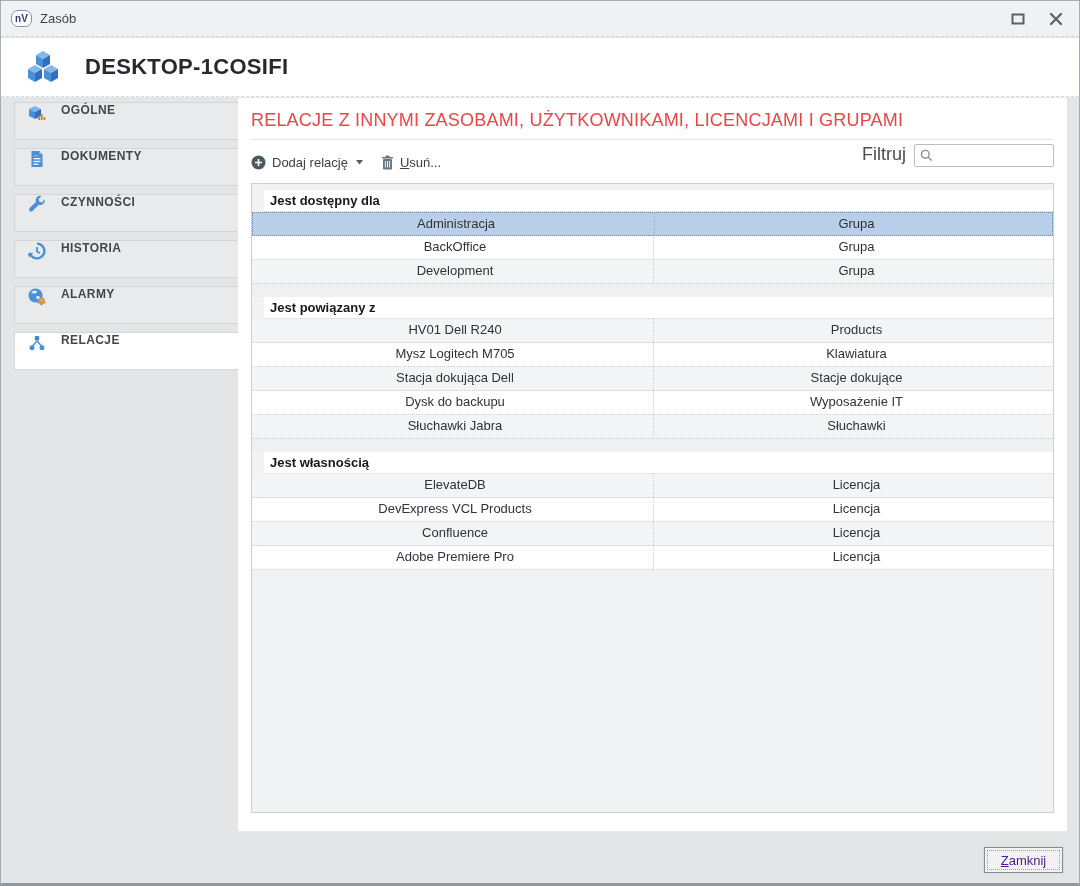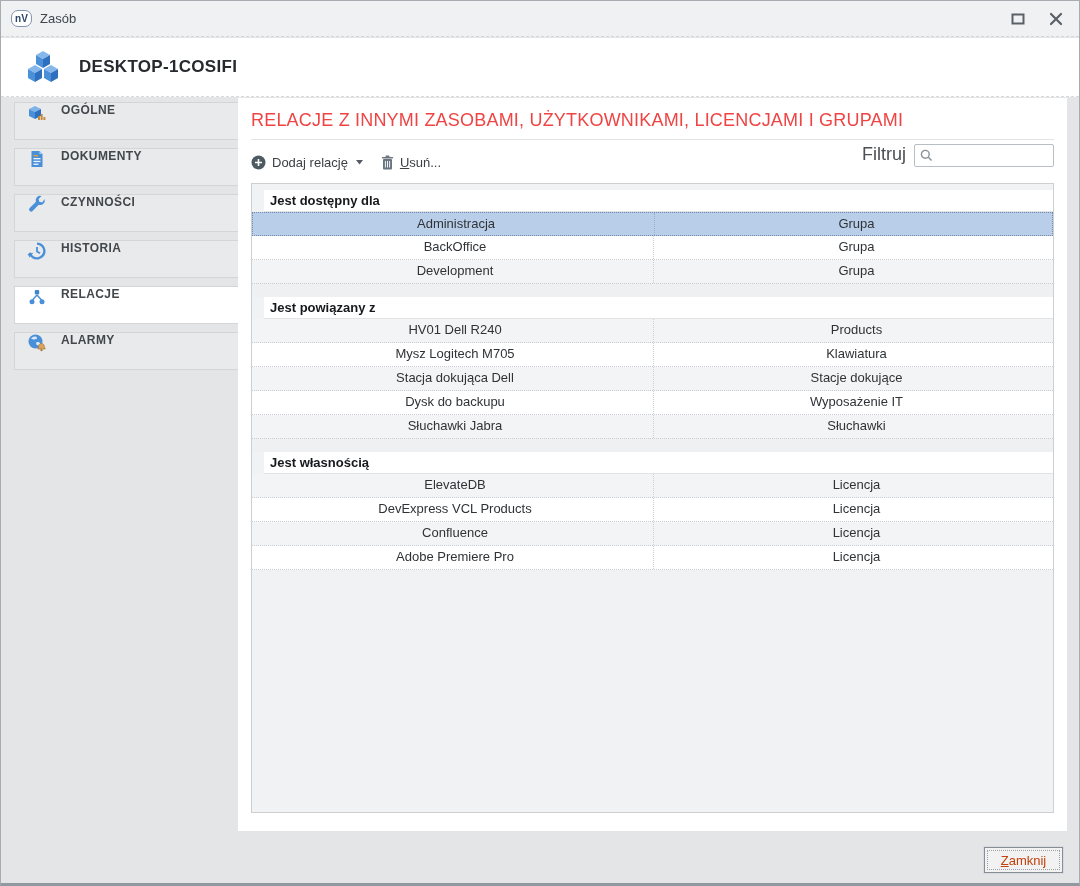--- a/index.html
+++ b/index.html
@@ -17,21 +17,21 @@
   .app-badge{margin-left:10px;width:21px;height:17px;border:1px solid #8193ad;border-radius:7px;
     background:#fff;color:#2e4468;font-size:10px;font-weight:bold;
     display:flex;align-items:center;justify-content:center;line-height:1;}
   .win-title{margin-left:8px;font-size:13px;color:#3f454c;}
   .win-controls{margin-left:auto;display:flex;align-items:center;gap:20px;padding-right:14px;}
   .win-btn{width:18px;height:18px;display:flex;align-items:center;justify-content:center;cursor:default;}
   
   .header{position:absolute;top:37px;left:0;right:0;height:59px;background:#fff;
     border-bottom:1px dashed #d8dadd;display:flex;align-items:center;}
   .header .cubes{margin-left:22px;width:40px;height:40px;}
-  .header .htitle{margin-left:16px;font-size:17px;font-weight:bold;color:#26292e;letter-spacing:.3px;}
+  .header .htitle{margin-left:22px;font-size:22px;font-weight:bold;color:#26292e;letter-spacing:.3px;}
   
   .tabs{position:absolute;left:13px;top:101px;width:224px;}
   .tab{height:38px;margin-bottom:8px;display:flex;align-items:flex-start;
     background:#e9eaeb;border:1px solid #d3d5d7;border-right:none;
     padding-left:12px;cursor:default;}
   .tab.active{background:#ffffff;width:225px;}
   .ticon{width:20px;height:20px;flex:0 0 20px;display:flex;align-items:center;justify-content:center;}
   .tlabel{margin-left:14px;font-size:12px;font-weight:bold;color:#42474c;letter-spacing:.4px;}
   
   .panel{position:absolute;left:237px;top:97px;width:829px;height:733px;background:#fff;}
@@ -60,21 +60,21 @@
   .row.r-shade{background:#f3f4f5;}
   .row .c1{flex:0 0 402px;padding-left:5px;border-right:1px dotted #ccd0d3;overflow:hidden;white-space:nowrap;}
   .row .c2{flex:1;padding-left:6px;overflow:hidden;white-space:nowrap;}
   .row.sel{background:#b9cfe9;border:1px dotted #7088ab;line-height:21px;}
   .row.sel .c1{border-right:1px dotted #9db1cc;}
   .ggap{height:13px;background:#eff0f2;}
   
   .footer{position:absolute;left:0;right:0;bottom:0;height:52px;background:#e4e5e6;}
   .close-btn{position:absolute;right:16px;top:16px;width:79px;height:26px;
     background:#f2f2f2;border:1px solid #868d94;box-shadow:0 0 0 1px #d8dbde;
-    font-size:13px;color:#c2410c;font-family:"Liberation Sans",sans-serif;
+    font-size:13px;color:#4c1d95;font-family:"Liberation Sans",sans-serif;
     outline:1px dotted #9aa0a6;outline-offset:-4px;cursor:default;}
 </style>
 </head>
 <body>
 
 <div class="window">
 
   <div class="titlebar">
     <div class="app-badge">nV</div>
     <div class="win-title">Zasób</div>
@@ -148,42 +148,42 @@
     <div class="tab">
       <span class="ticon">
         <svg width="20" height="20" viewBox="0 0 20 20">
           <path d="M10 2.6a7.4 7.4 0 1 1-7.2 9.1" fill="none" stroke="#4a90d9" stroke-width="2.4"></path>
           <polygon points="0.6,12.9 6.4,11.7 2.6,16.4" fill="#4a90d9"></polygon>
           <path d="M10 6v4.4l3 1.8" fill="none" stroke="#4a90d9" stroke-width="1.8"></path>
         </svg>
       </span>
       <span class="tlabel">HISTORIA</span>
     </div>
-    <div class="tab active">
-      <span class="ticon">
-        <svg width="20" height="20" viewBox="0 0 20 20">
-          <path d="M10 7v-1M10 8L5.5 13M10 8l4.5 5" stroke="#4a90d9" stroke-width="1.5" fill="none"></path>
-          <rect x="7.8" y="3" width="4.4" height="4.4" rx="1" fill="#3f86d2"></rect>
-          <circle cx="5" cy="14.8" r="2.5" fill="#4a90d9"></circle>
-          <circle cx="15" cy="14.8" r="2.5" fill="#4a90d9"></circle>
-        </svg>
-      </span>
-      <span class="tlabel">RELACJE</span>
-    </div>
     <div class="tab">
       <span class="ticon">
         <svg width="20" height="20" viewBox="0 0 20 20">
           <circle cx="8.5" cy="8.5" r="7" fill="#4a90d9"></circle>
           <path d="M4 5.5c1.5-2 4-2.6 5.5-1.6 1.2.8.3 2.1-1 2.4-1.6.4-3 .3-4.5-.8z" fill="#d9e8f8"></path>
           <path d="M9.5 9c1.8-.4 3.5.3 3.8 1.7.2 1.2-1.2 2-2.6 1.6-1.2-.3-2-1.2-1.2-3.3z" fill="#d9e8f8"></path>
           <path d="M14.5 10.5c-1.9 0-2.9 1.4-2.9 3.2l-.8 2.3h7.4l-.8-2.3c0-1.8-1-3.2-2.9-3.2z" fill="#dba25c" stroke="#a8763a" stroke-width="0.7"></path>
           <circle cx="14.5" cy="17.2" r="1.1" fill="#a8763a"></circle>
         </svg>
       </span>
       <span class="tlabel">ALARMY</span>
+    </div>
+    <div class="tab active">
+      <span class="ticon">
+        <svg width="20" height="20" viewBox="0 0 20 20">
+          <path d="M10 7v-1M10 8L5.5 13M10 8l4.5 5" stroke="#4a90d9" stroke-width="1.5" fill="none"></path>
+          <rect x="7.8" y="3" width="4.4" height="4.4" rx="1" fill="#3f86d2"></rect>
+          <circle cx="5" cy="14.8" r="2.5" fill="#4a90d9"></circle>
+          <circle cx="15" cy="14.8" r="2.5" fill="#4a90d9"></circle>
+        </svg>
+      </span>
+      <span class="tlabel">RELACJE</span>
     </div>
   </div>
 
   <div class="panel">
     <div class="section-title">RELACJE Z INNYMI ZASOBAMI, UŻYTKOWNIKAMI, LICENCJAMI I GRUPAMI</div>
     <div class="title-divider"></div>
 
     <div class="toolbar">
       <div class="tool-btn">
         <svg width="15" height="15" viewBox="0 0 15 15">

